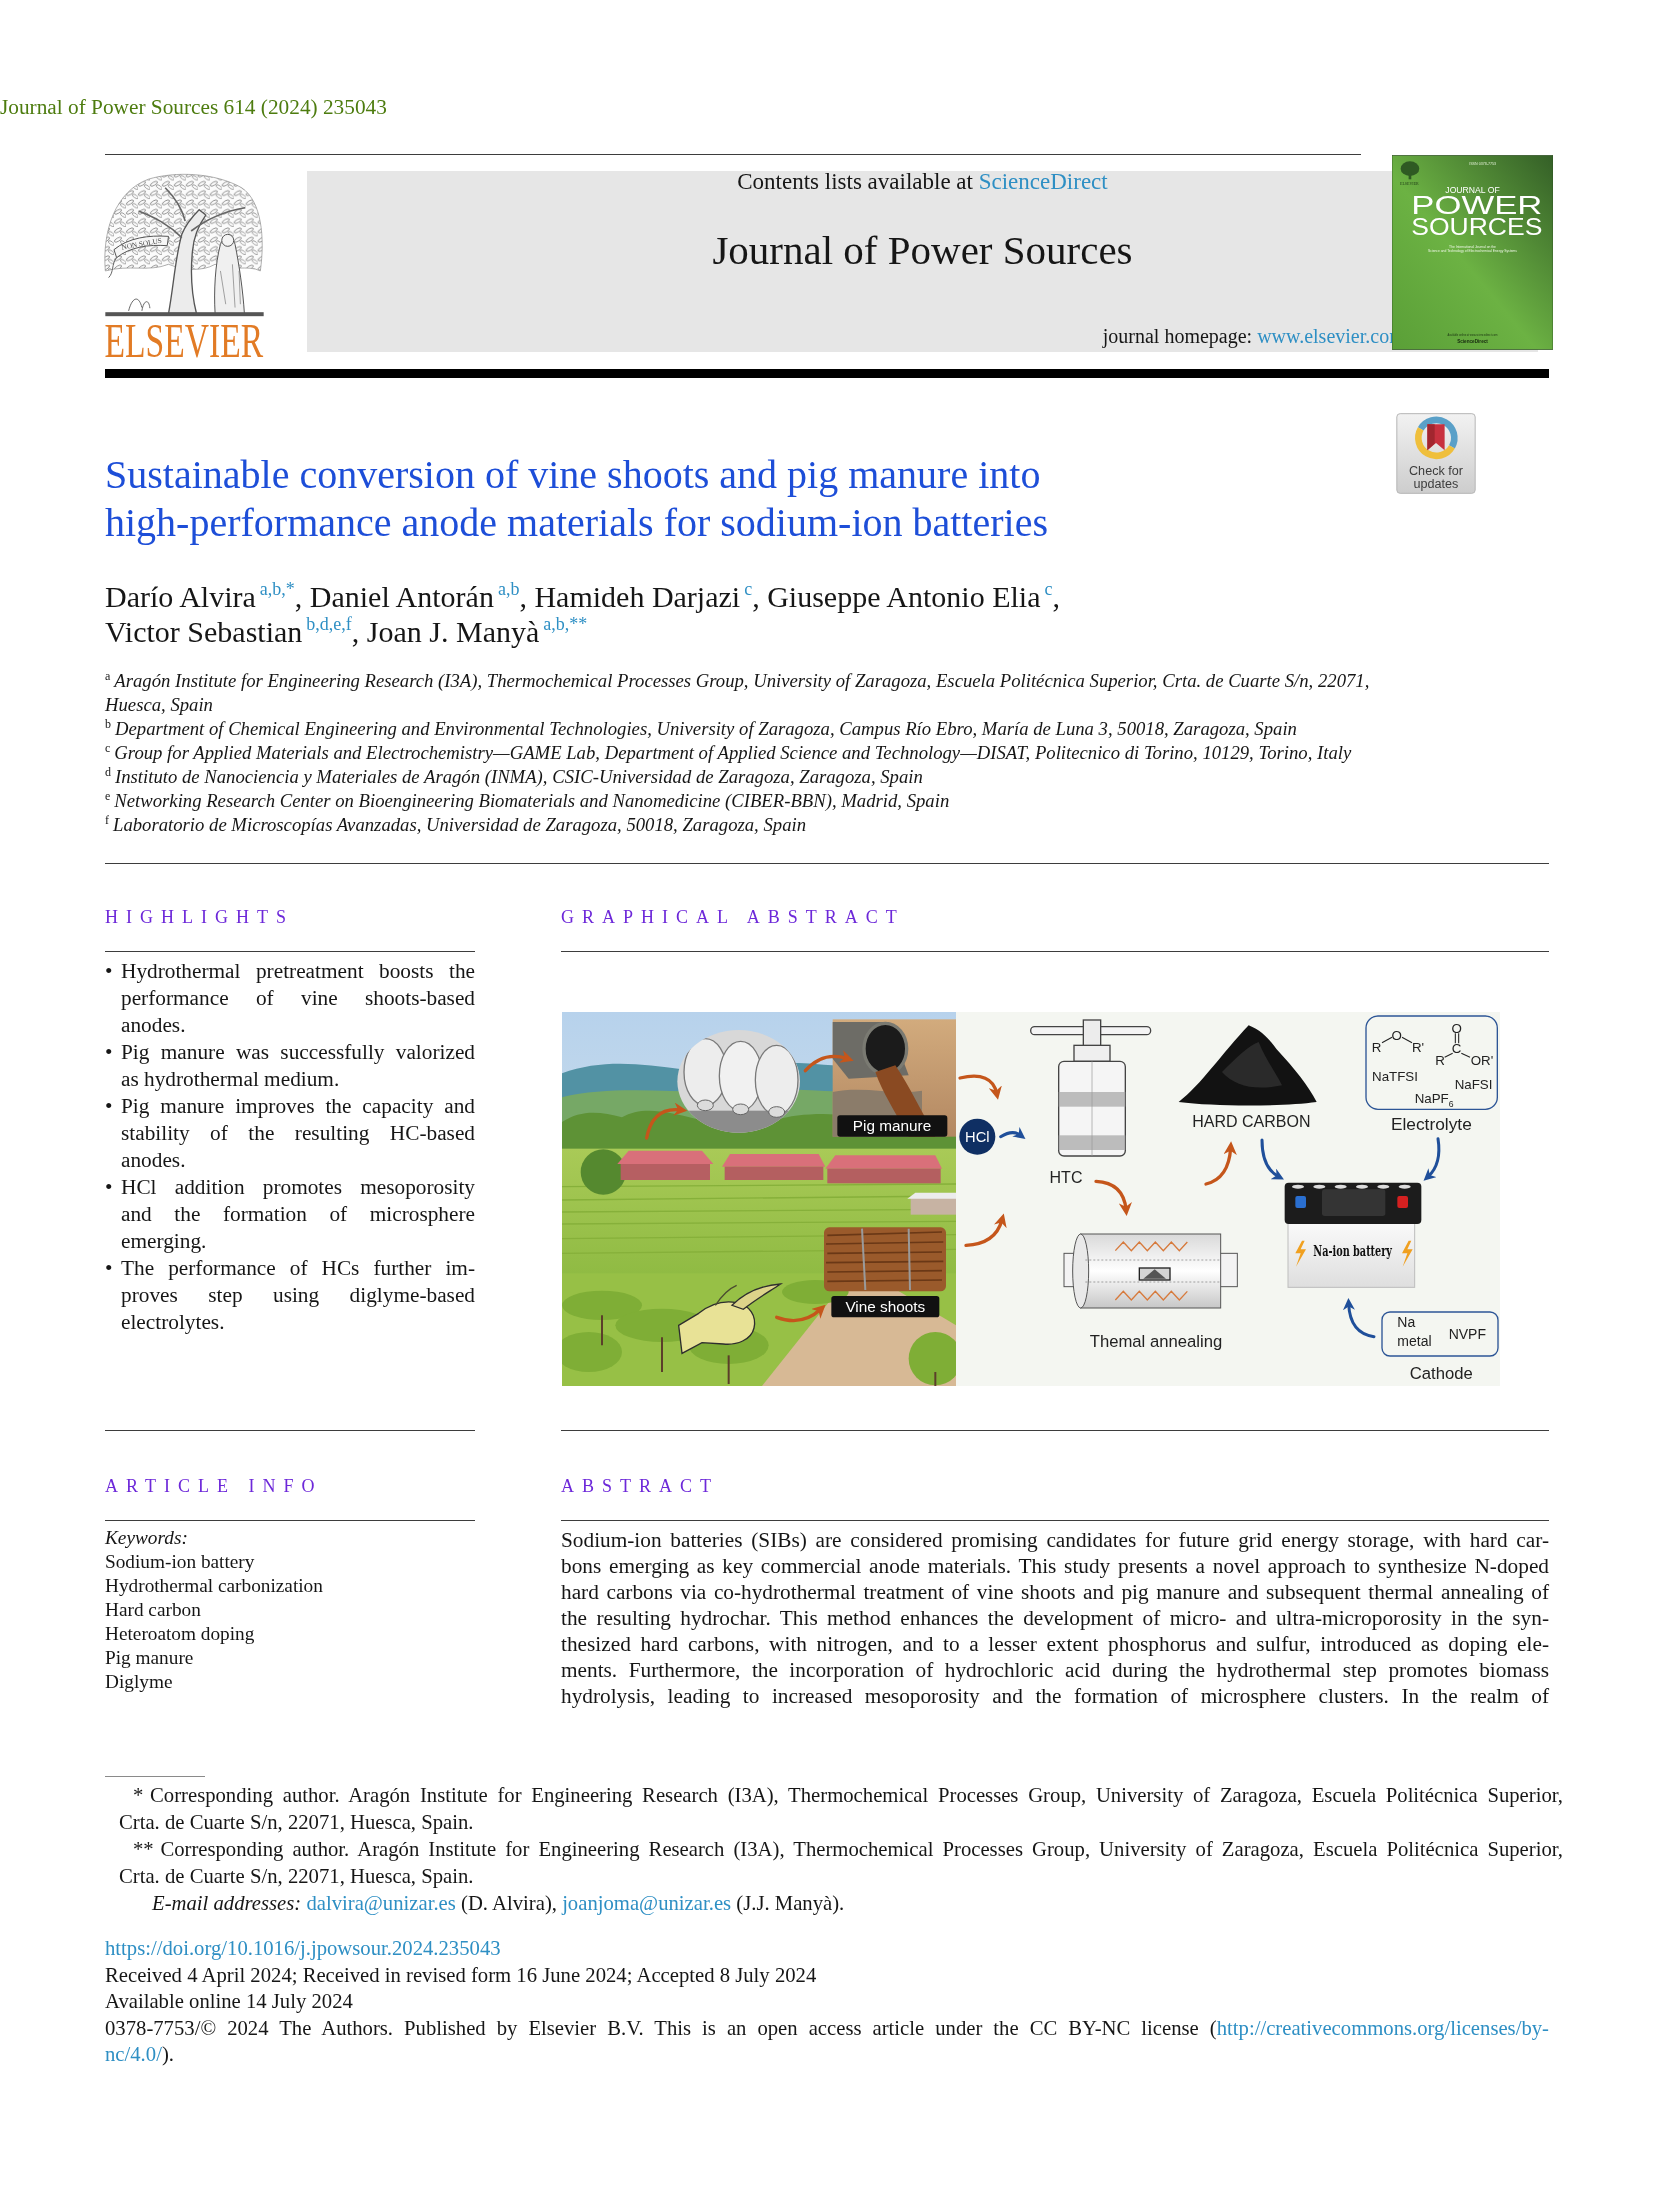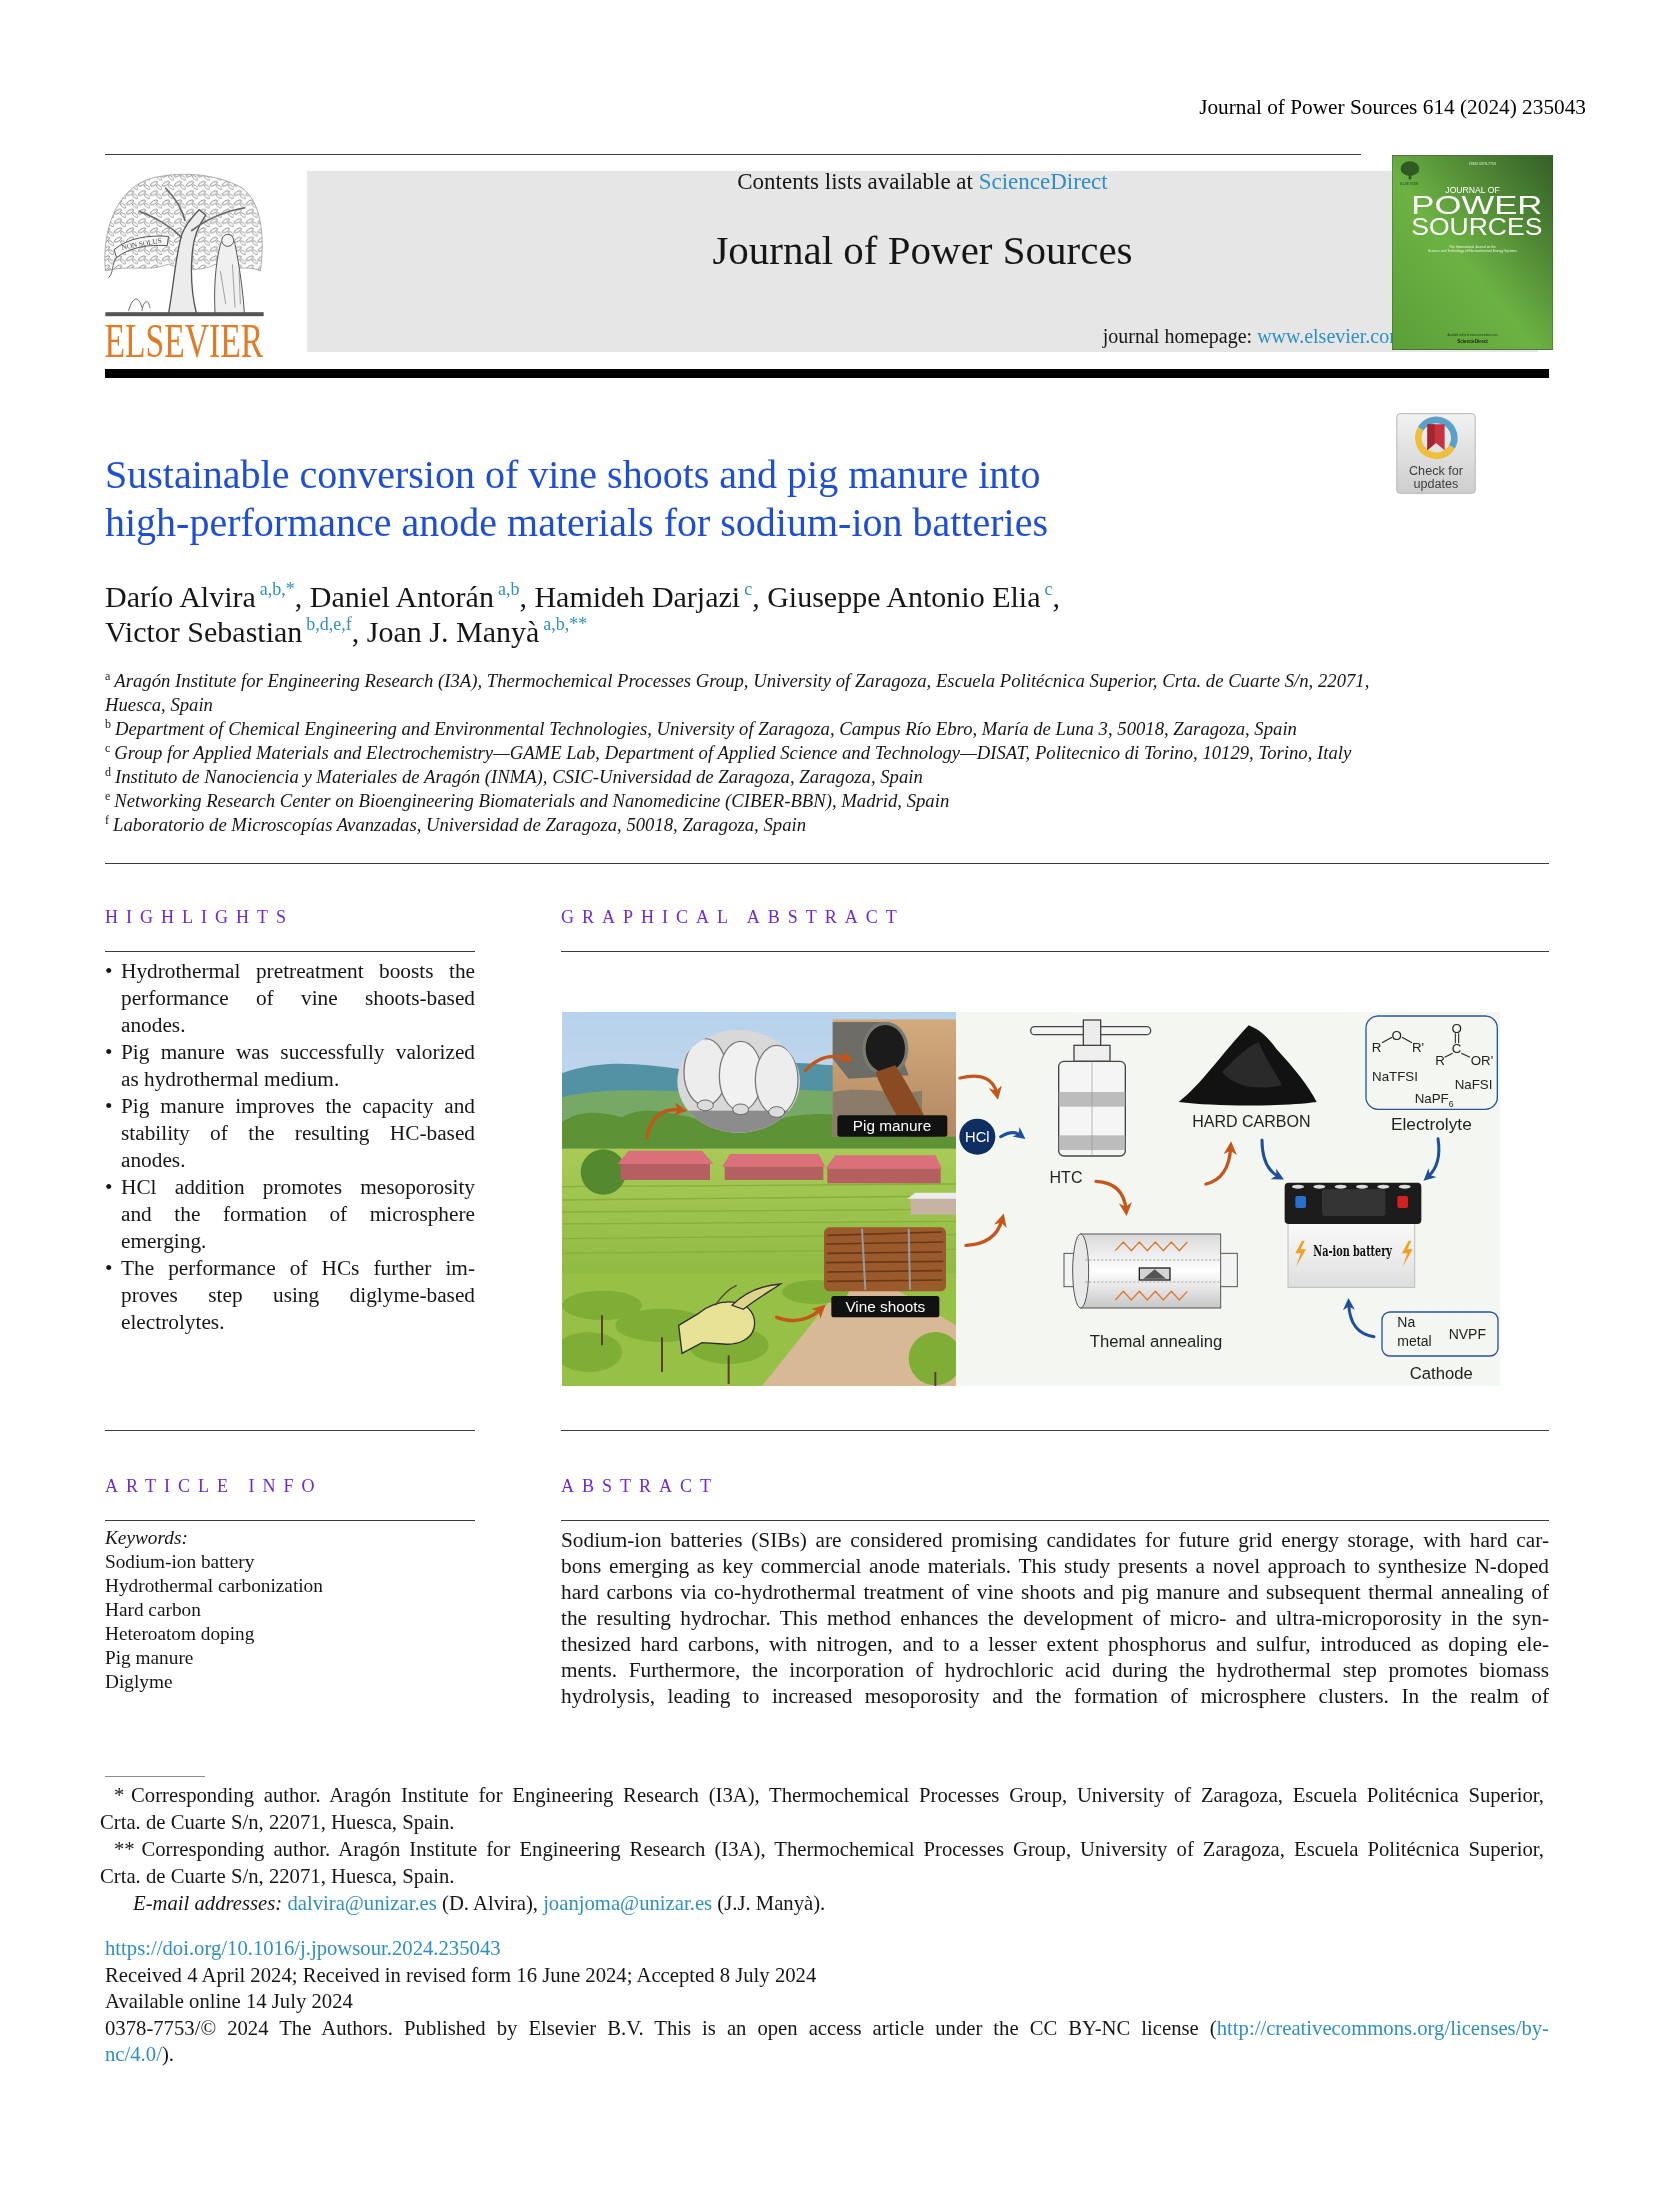--- a/index.html
+++ b/index.html
@@ -7,21 +7,21 @@
   #page {
     position: relative; width: 1654px; height: 2205px; overflow: hidden;
     background: #ffffff; color: #161616;
     font-family: "Liberation Serif", "DejaVu Serif", serif;
   }
   .a { position: absolute; }
   a { text-decoration: none; }
   .lnk { color: #2e8fc4; }
   .rule { position: absolute; background: #3d3d3d; }
 
-  .running-header { left: 0; top: 97px; width: 1586px; text-align: right; font-size: 21.3px; line-height: 21.3px; color: #000000; white-space: nowrap; }
+  .running-header { left: 0; top: 97px; width: 1586px; text-align: left; font-size: 21.3px; line-height: 21.3px; color: #4d7c0f; white-space: nowrap; }
 
   .masthead-box { left: 307px; top: 171px; width: 1231px; height: 181px; background: #e6e6e6; }
   .mh-contents { position: absolute; left: 0; top: -0.7px; width: 100%; text-align: center; font-size: 23px; line-height: 23px; white-space: nowrap; }
   .mh-title { position: absolute; left: 0; top: 59px; width: 100%; text-align: center; font-size: 41px; line-height: 41px; white-space: nowrap; }
   .mh-home { position: absolute; left: 0; top: 153px; width: 100%; text-align: right; font-size: 20px; line-height: 24px; white-space: nowrap; }
 
   .thick-bar { left: 105px; top: 369px; width: 1444px; height: 8.7px; background: #000; }
 
   .title { left: 105px; top: 451px; font-size: 40px; line-height: 48px; white-space: nowrap; color: #1d4ed8; }
   .authors { left: 105px; top: 579px; font-size: 30px; line-height: 35px; white-space: nowrap; }
@@ -42,21 +42,21 @@
 
   .ga-box { left: 562px; top: 1012px; width: 938px; height: 374px; }
   .ga-txt { font-family: "Liberation Sans", "DejaVu Sans", sans-serif; }
 
   .kw { left: 105px; top: 1526px; font-size: 19.3px; line-height: 24px; }
   .kw-label { font-style: italic; }
 
   .abstract-text { left: 561px; top: 1527px; width: 988px; font-size: 21.3px; line-height: 26px; }
 
   .fn-rule { left: 105px; top: 1776px; width: 100px; height: 1.3px; background: #8a8a8a; }
-  .fn { left: 100px; top: 1782px; width: 1444px; font-size: 20.7px; line-height: 27px; }
+  .fn { left: 119px; top: 1782px; width: 1444px; font-size: 20.7px; line-height: 27px; }
   .fn-first { padding-left: 14px; }
   .fn-marker { margin-right: 6.7px; }
   .fn-email { padding-left: 33px; }
   .it { font-style: italic; text-align: center; }
 
   .pub { left: 105px; top: 1935px; width: 1444px; font-size: 20.7px; line-height: 26.5px; }
 </style>
 </head>
 <body>
 

